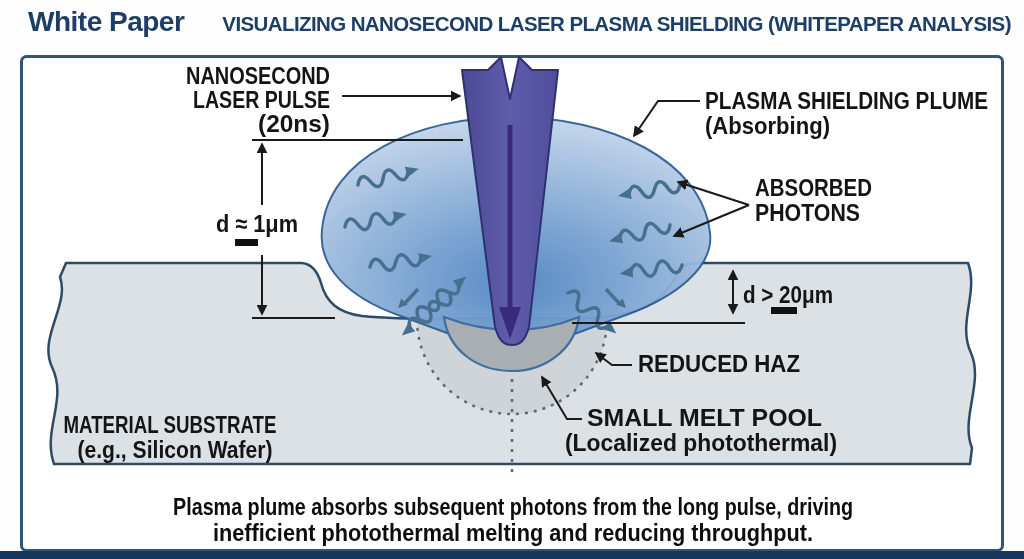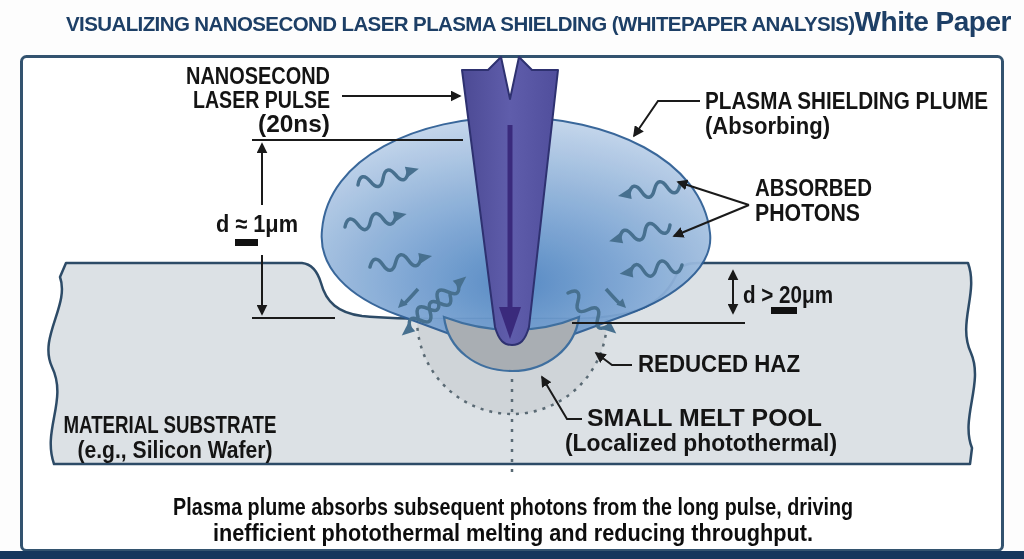--- a/index.html
+++ b/index.html
@@ -14,22 +14,22 @@
   .cap{font:700 24px "Liberation Sans",sans-serif;fill:#0d0d0d;}
   .ln{stroke:#1a1a1a;stroke-width:2;fill:none;}
   .wavepath{stroke:#47708f;stroke-width:3.5;fill:none;stroke-linecap:round;}
 </style>
 </head>
 <body>
 
 <div id="stage">
 
   <div id="hdr">
+    <span id="brand">White Paper</span>
     <span id="title">VISUALIZING NANOSECOND LASER PLASMA SHIELDING (WHITEPAPER ANALYSIS)</span>
-    <span id="brand">White Paper</span>
   </div>
 
   <svg id="diagram-svg" width="984" height="497" viewBox="0 0 984 497">
     <defs>
       <radialGradient id="plumeGrad" cx="0.5" cy="0.72" r="0.78">
         <stop offset="0" stop-color="#4f85c2"></stop>
         <stop offset="0.45" stop-color="#85abd6"></stop>
         <stop offset="1" stop-color="#cddcee"></stop>
       </radialGradient>
       <linearGradient id="beamGrad" x1="0" y1="0" x2="1" y2="0">

